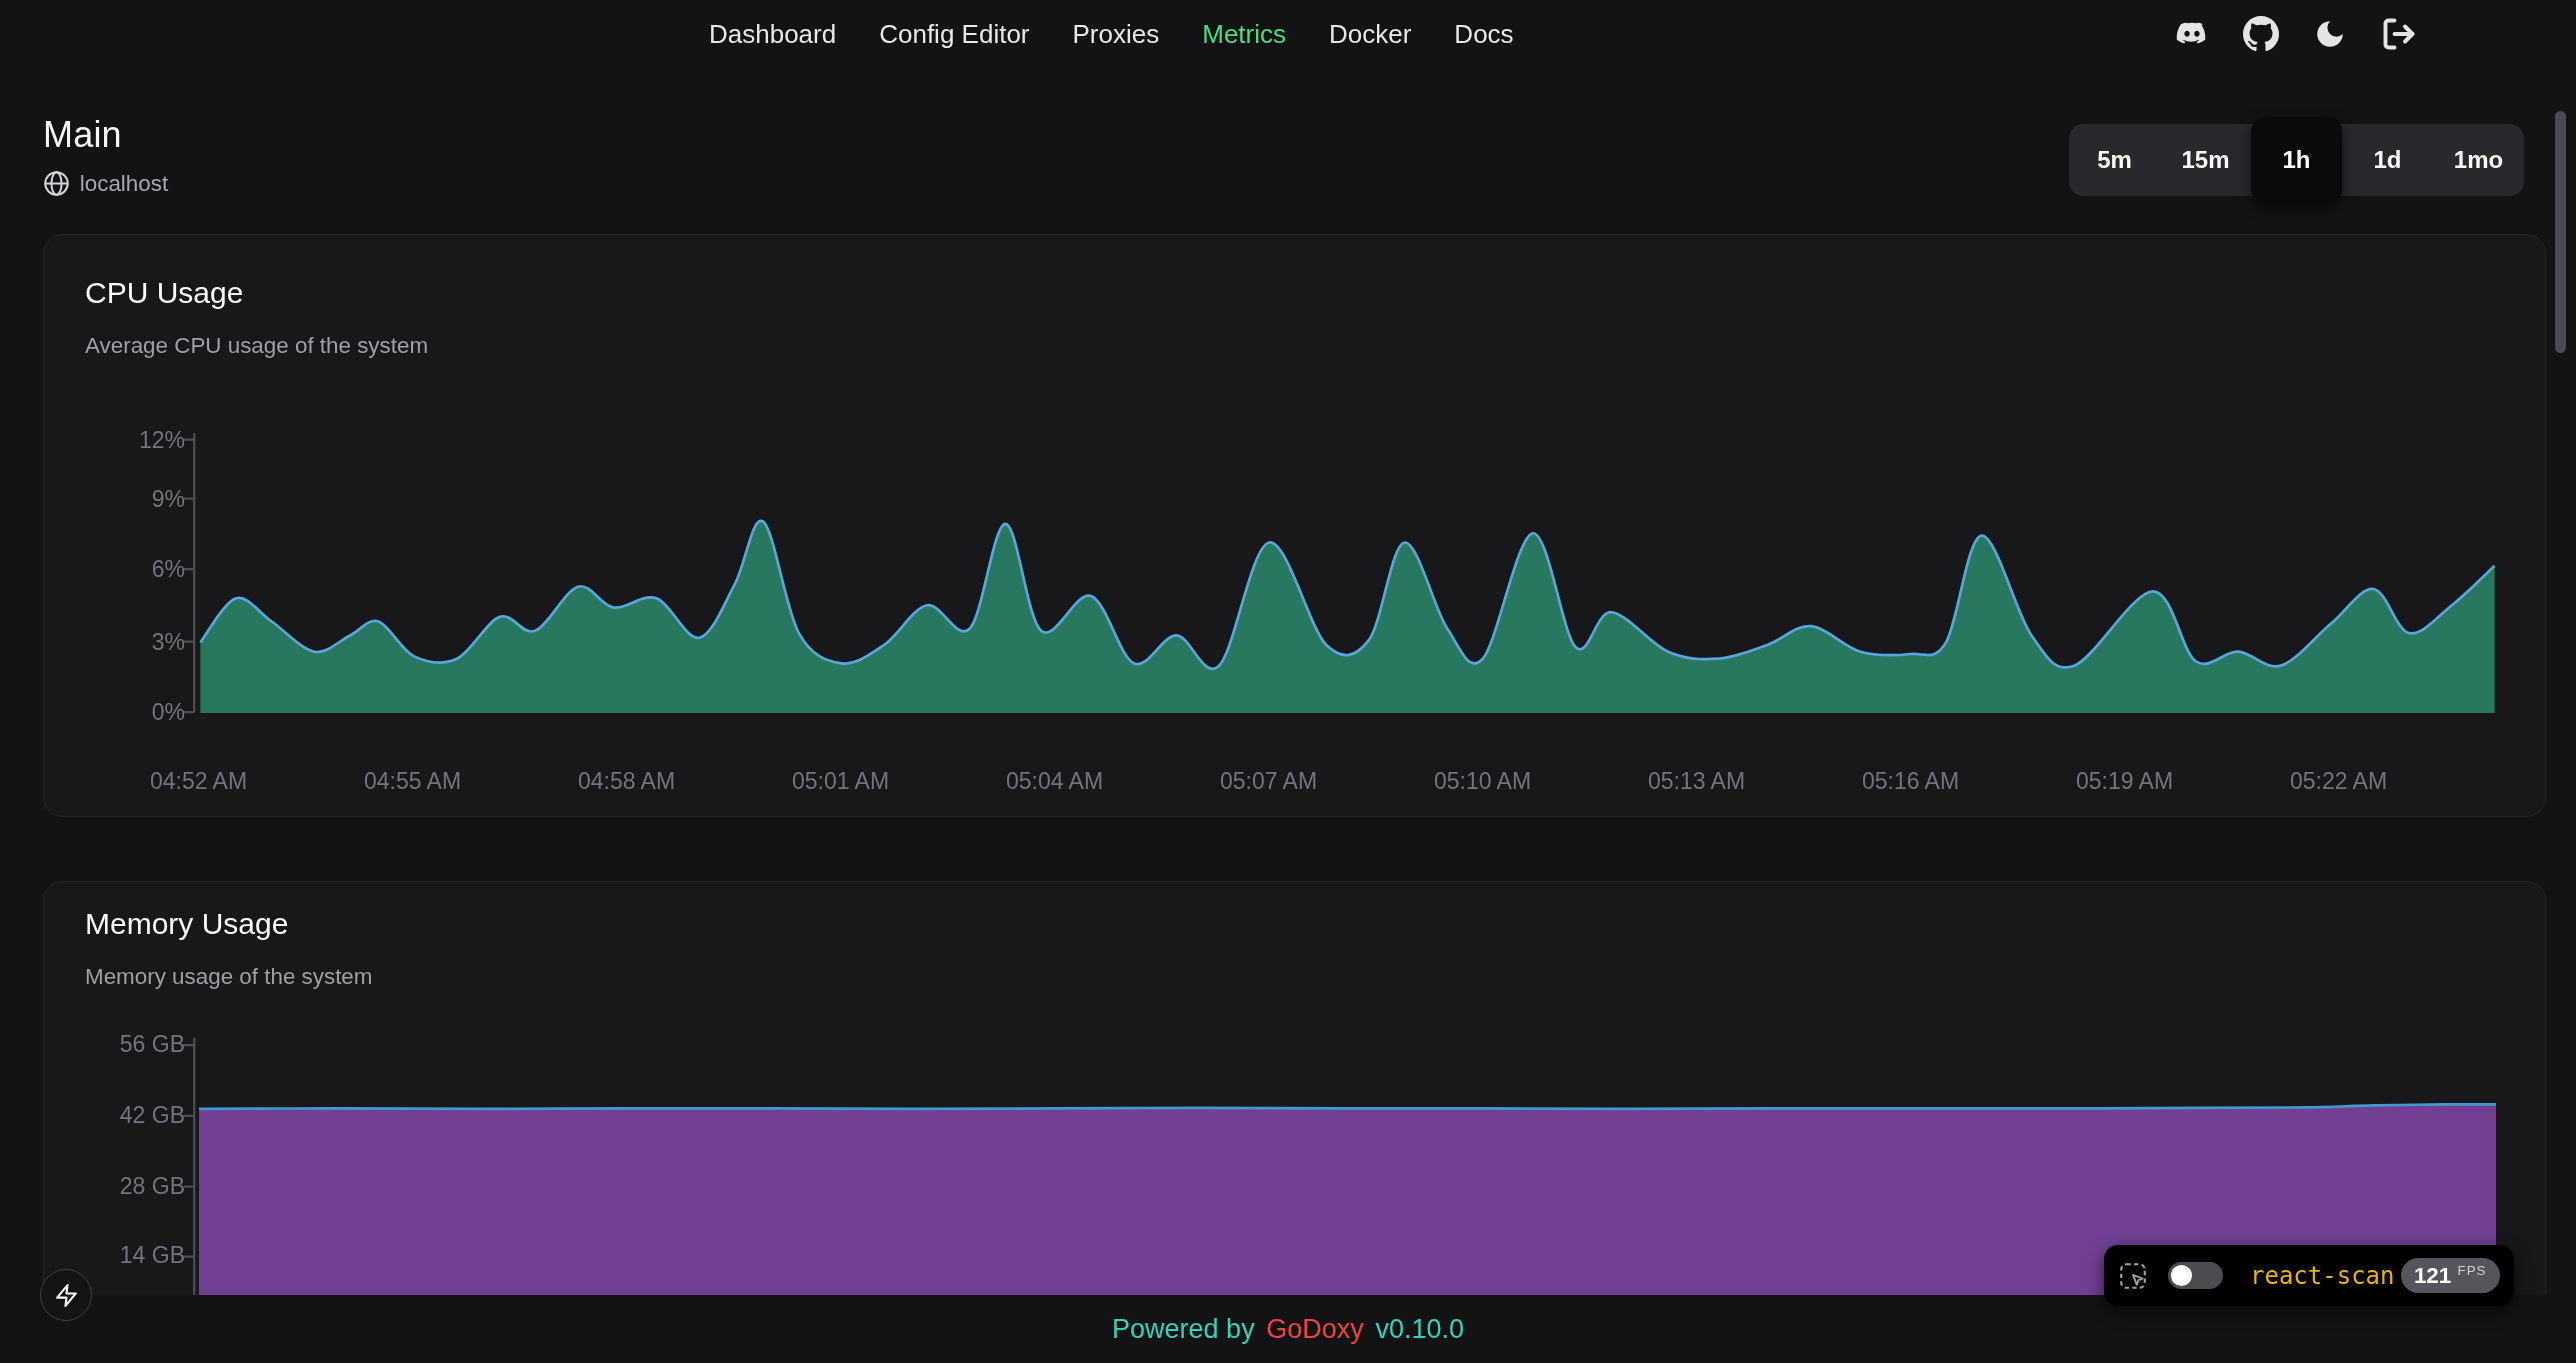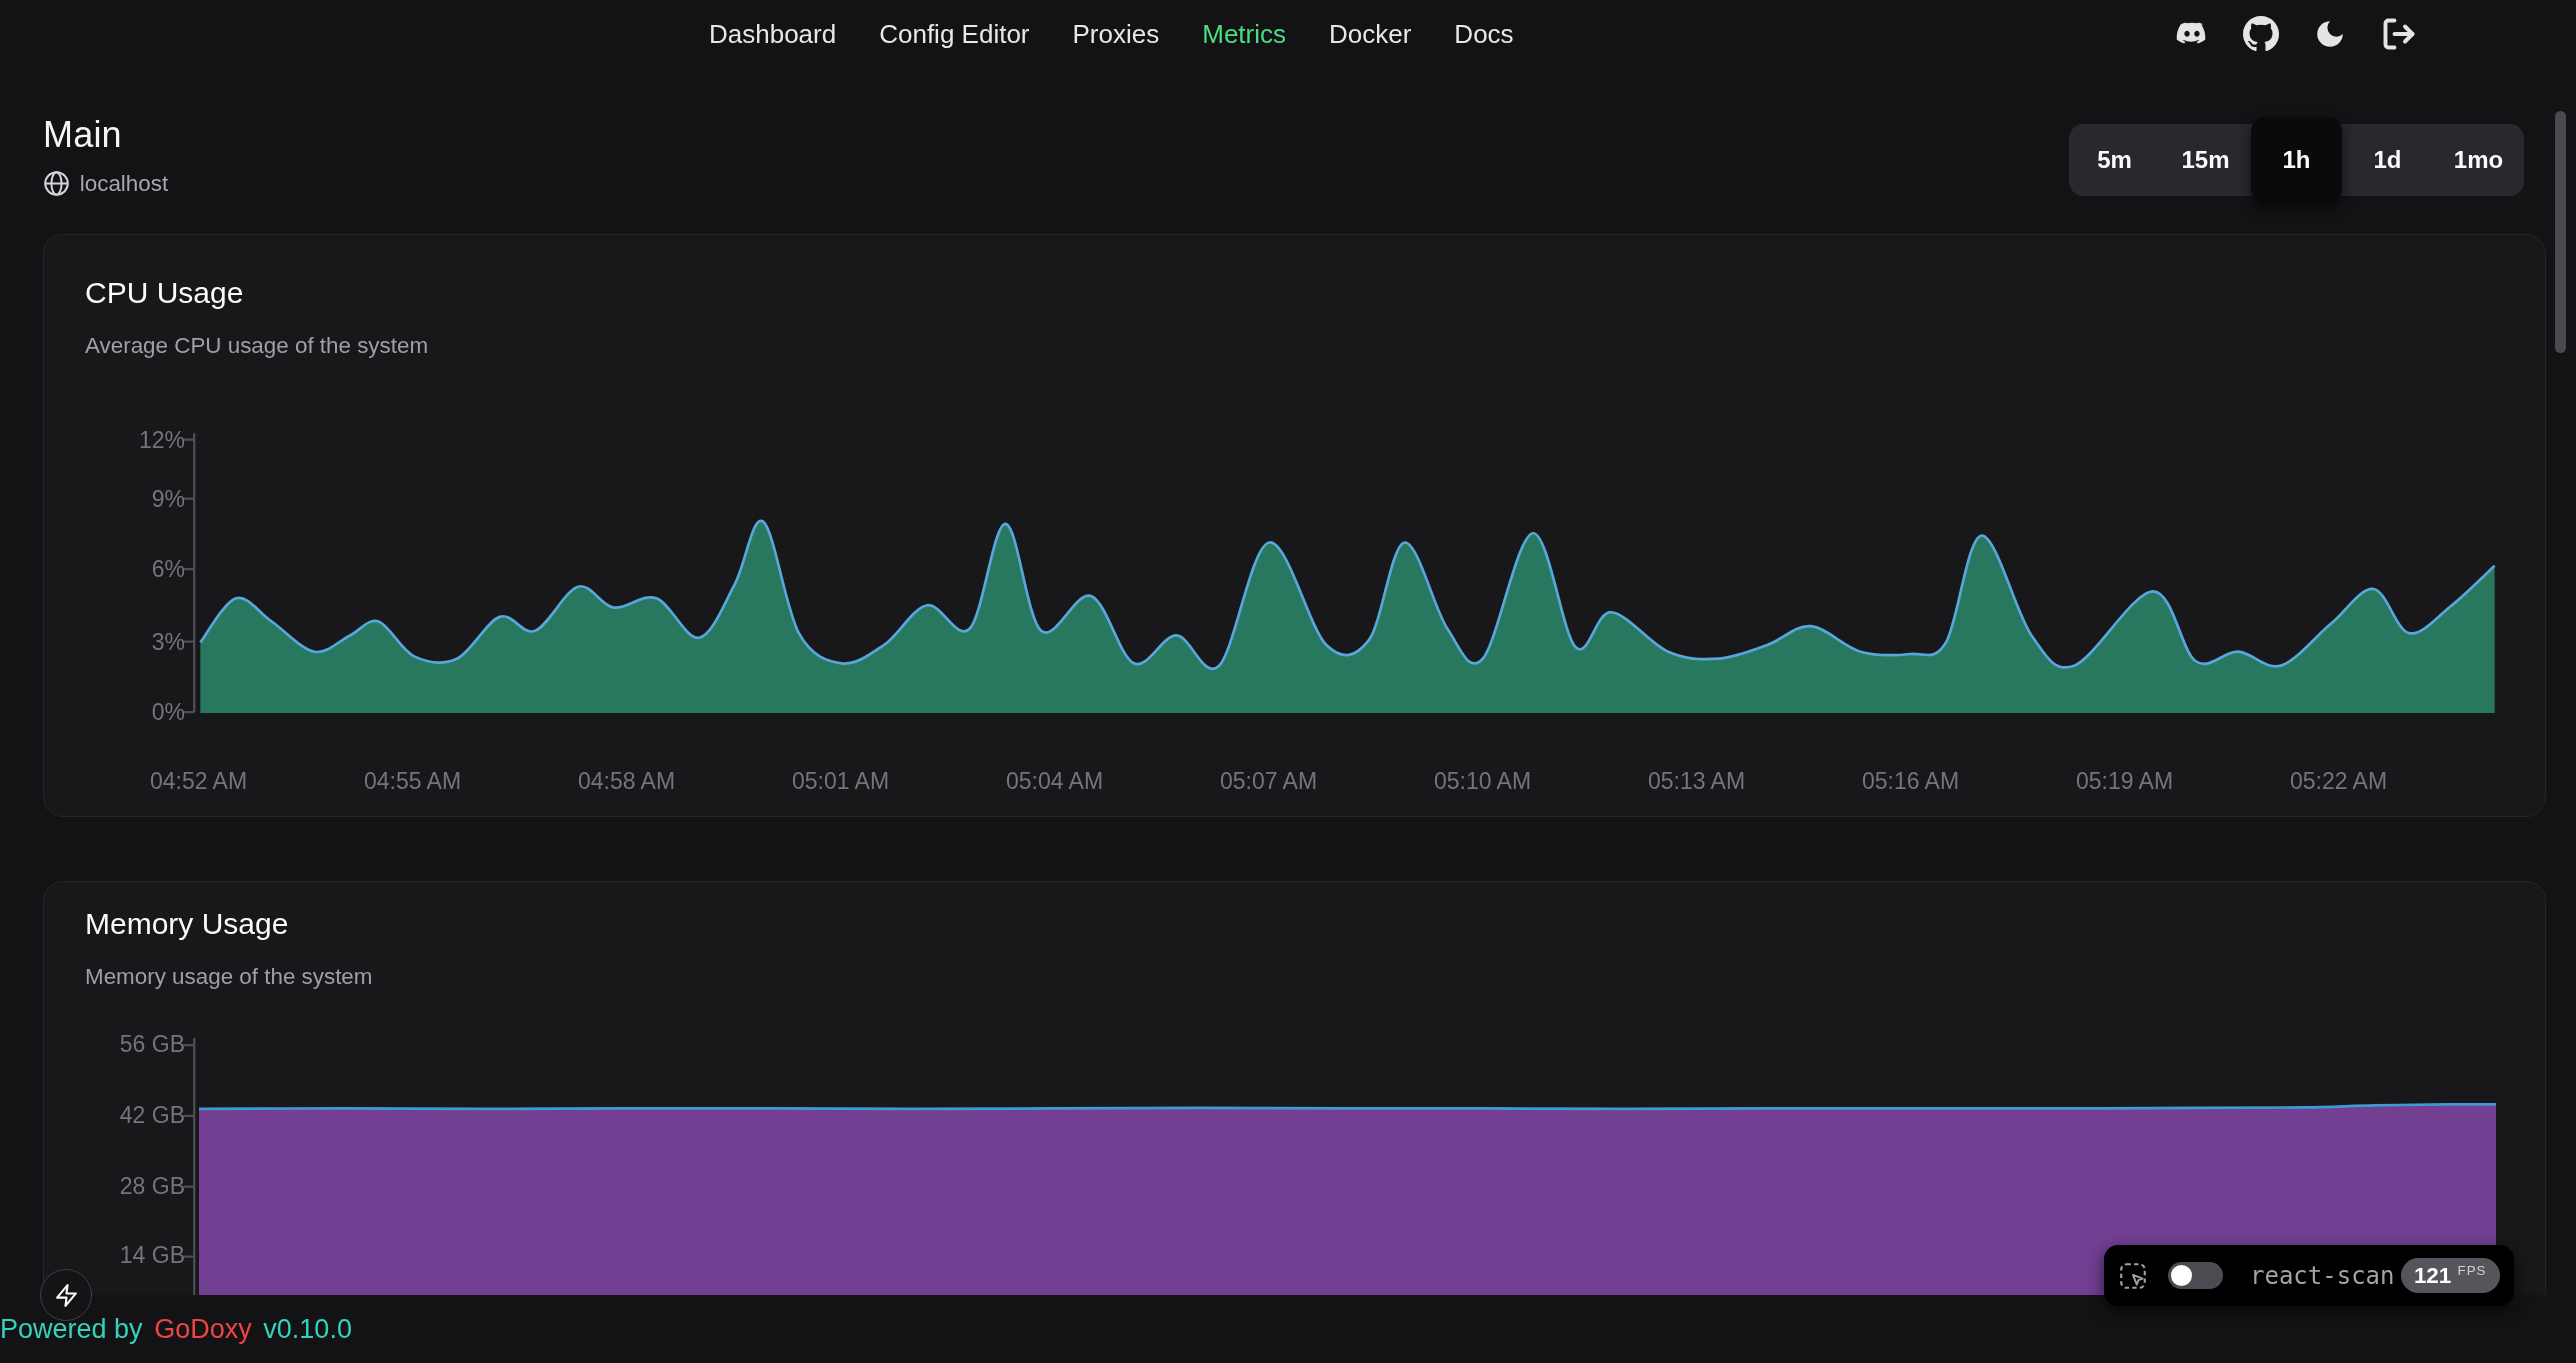--- a/index.html
+++ b/index.html
@@ -45,33 +45,33 @@
   .card-cpu h2{top:41px;}
   .card-cpu .subtitle{top:98px;}
   .card-mem h2{top:25px;}
   .card-mem .subtitle{top:82px;}
   .tick-label{position:absolute;font-size:23px;color:#74747c;text-align:right;width:125px;height:27px;line-height:27px;}
   .xtick-label{position:absolute;font-size:23px;color:#74747c;text-align:center;width:161px;height:27px;line-height:27px;margin-top:20px;}
   .chart-svg{position:absolute;}
   
   .footer{
     position:absolute;left:0;top:1295px;width:2576px;height:68px;background:#131316;
-    display:flex;align-items:center;justify-content:flex-start;gap:11.6px;font-size:27px;
+    display:flex;align-items:center;justify-content:center;gap:11.6px;font-size:27px;
   }
   .f-teal{color:#34d3bd;}
   .f-brand{color:#ef4444;text-decoration:none;cursor:pointer;}
   
   .react-scan{
     position:absolute;left:2104px;top:1245px;width:410px;height:61px;background:#000;
     border-radius:14.3px;display:flex;align-items:center;padding:0 14.3px;box-sizing:border-box;
     box-shadow:0 5.4px 16px rgba(0,0,0,.6);
   }
   .rs-toggle{position:relative;width:55px;height:27px;background:#4b4b52;border-radius:13.4px;margin-left:19.7px;cursor:pointer;flex:none;}
   .rs-knob{position:absolute;left:2.7px;top:2.7px;width:21.5px;height:21.5px;border-radius:50%;background:#fff;}
-  .rs-label{font-family:"DejaVu Sans Mono",monospace;font-size:24px;color:#a3a3a3;margin-left:27px;white-space:nowrap;}
+  .rs-label{font-family:"DejaVu Sans Mono",monospace;font-size:24px;color:#eab308;margin-left:27px;white-space:nowrap;}
   .rs-pill{margin-left:auto;background:#55555c;border-radius:894px;padding:4.5px 13.4px;display:flex;align-items:flex-start;gap:6.3px;}
   .rs-fps{font-size:22.4px;font-weight:bold;color:#fff;}
   .rs-unit{font-size:13.4px;color:#cfcfd4;letter-spacing:0.9px;}
   
   .flash-btn{
     position:absolute;left:40px;top:1269px;width:52px;height:52px;border-radius:50%;
     border:1.8px solid #3f3f45;background:#141417;display:flex;align-items:center;justify-content:center;
     cursor:pointer;padding:0;
   }
   .scroll-thumb{position:absolute;left:2555px;top:111px;width:10.7px;height:242px;border-radius:5.4px;background:#4a4a51;cursor:pointer;}

